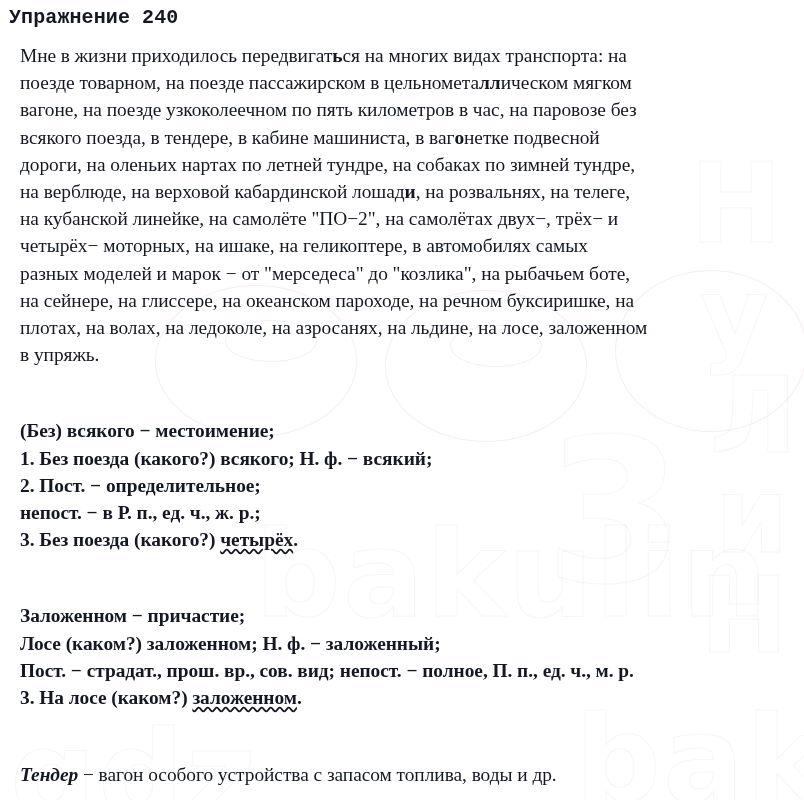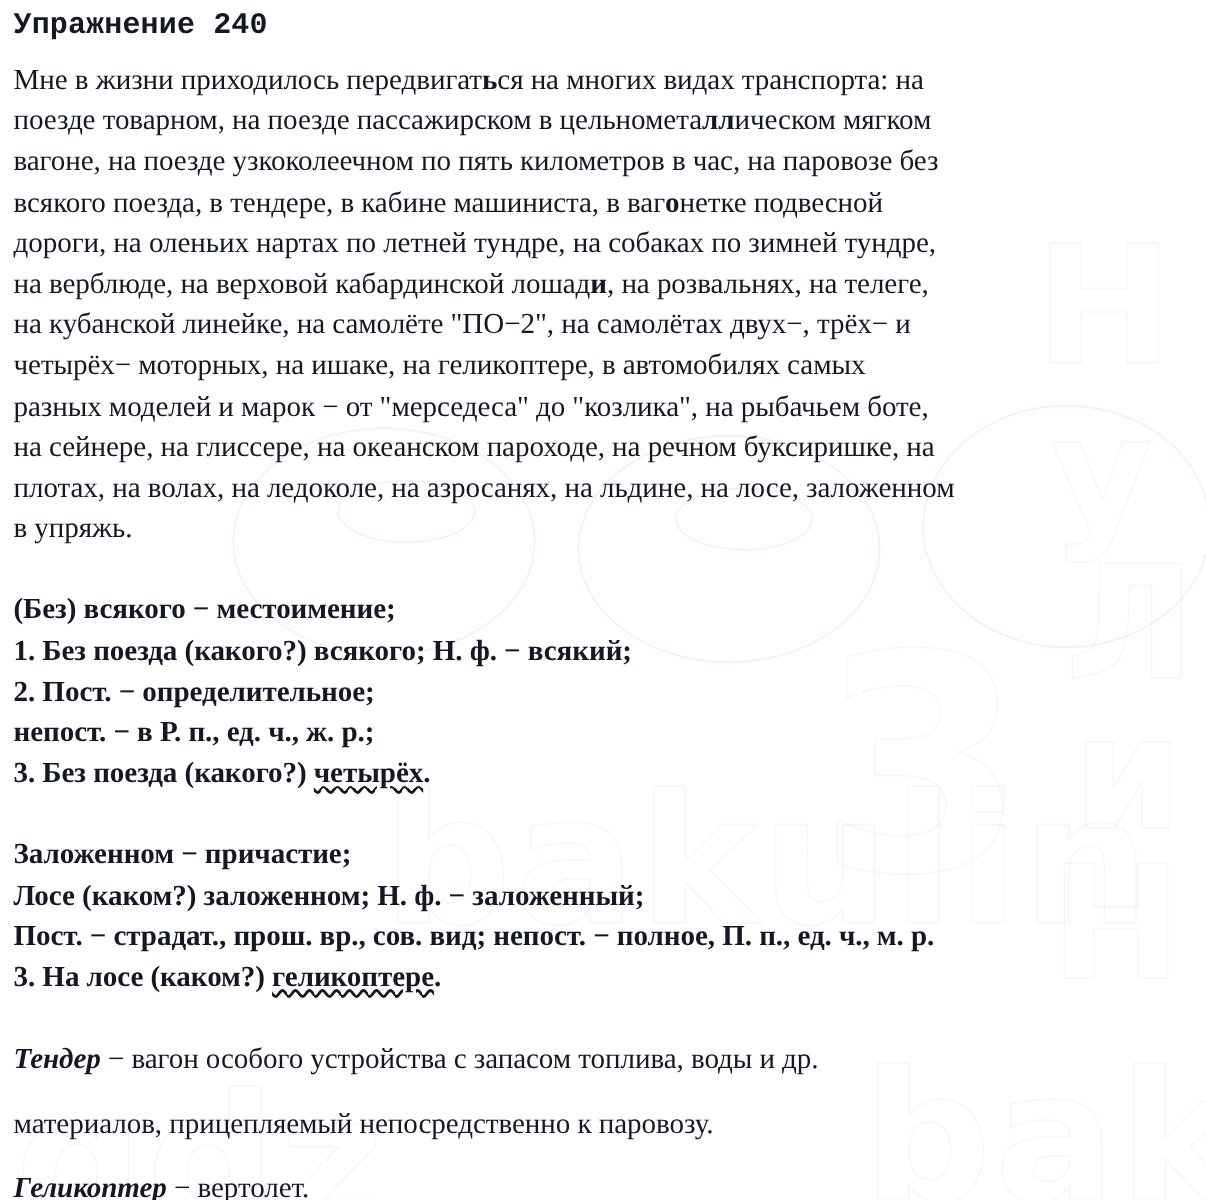--- a/index.html
+++ b/index.html
@@ -53,21 +53,21 @@
     font-weight: bold;
     line-height: 26px;
     margin: 0 0 9px 0;
     letter-spacing: 0.1px;
     font-family: Liberation Mono, monospace;
   }
 
   .para {
     font-size: 19.4px;
     line-height: 27.2px;
-    margin: 0;
+    margin: 11px;
     white-space: pre-wrap;
     letter-spacing: -0.05px;
   }
 
   .block-gap { height: 27px; }
   .block-gap-sm { height: 20px; }
 
   .para.analysis { font-size: 19.4px; line-height: 27.2px; font-weight: bold; }
 
   .para.gloss {
@@ -130,21 +130,21 @@
 1. Без поезда (какого?) всякого; Н. ф. − всякий;
 2. Пост. − определительное;
 непост. − в Р. п., ед. ч., ж. р.;
 3. Без поезда (какого?) <u class="wavy">четырёх</u>.</div>
 
   <div class="block-gap"></div>
 
   <div class="para analysis">Заложенном − причастие;
 Лосе (каком?) заложенном; Н. ф. − заложенный;
 Пост. − страдат., прош. вр., сов. вид; непост. − полное, П. п., ед. ч., м. р.
-3. На лосе (каком?) <u class="wavy">геликоптере</u>.</div>
+3. На лосе (каком?) <u class="wavy">заложенном</u>.</div>
 
   <div class="block-gap-sm"></div>
 
   <div class="para gloss"><i class="term">Тендер</i> − вагон особого устройства с запасом топлива, воды и др.
 материалов, прицепляемый непосредственно к паровозу.
 <i class="term">Геликоптер</i> − вертолет.</div>
 
 </div>
 
 </body></html>

